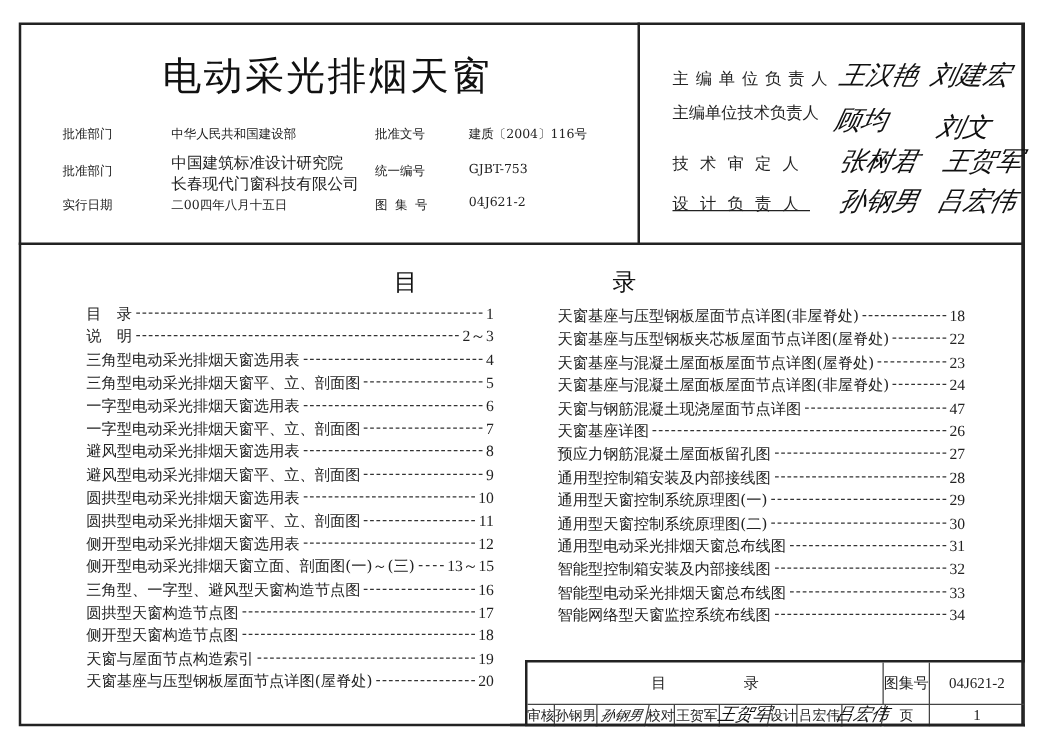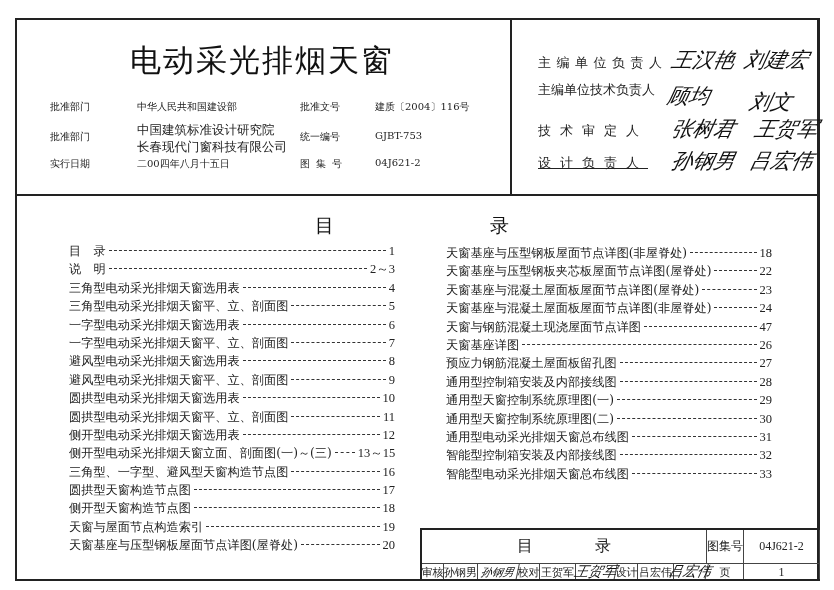--- a/index.html
+++ b/index.html
@@ -23,21 +23,21 @@
   .toc-head { position: absolute; font-family: "DejaVu Sans", "Liberation Sans", sans-serif; font-size: 19px; color: #111; }
 
   .toc-list { position: absolute; width: 326px; }
   .toc-row { display: flex; align-items: baseline; height: 18.4px; font-size: 12.2px; color: #222; white-space: nowrap; }
   .toc-row .t { flex: 0 0 auto; }
   .toc-row .d { flex: 1 1 auto; border-bottom: 1.2px dashed #333; margin: 0 3px; transform: translateY(-4px); min-width: 20px; }
   .toc-row .p { flex: 0 0 auto; font-family: "Liberation Serif", serif; font-size: 12.5px; }
 
   .tb { position: absolute; left: 420px; top: 528px; width: 400px; height: 53px; border-top: 2px solid #222; border-left: 2px solid #222; }
   .tb-cell { position: absolute; border-right: 1px solid #444; border-bottom: 1px solid #444; display: flex; align-items: center; justify-content: center; font-size: 12px; color: #222; white-space: nowrap; }
-  .tb-title { font-family: "DejaVu Sans", "Liberation Sans", sans-serif; font-size: 16px; letter-spacing: 62px; padding-left: 62px; }
+  .tb-title { font-family: "DejaVu Sans", "Liberation Sans", sans-serif; font-size: 12px; letter-spacing: 62px; padding-left: 62px; }
   .tb-sig { font-style: italic; font-size: 14px; transform: skewX(-12deg); color: #111; }
   .bottom-line { position: absolute; left: 408px; top: 579px; width: 412px; height: 2px; background: #222; }
 </style>
 </head>
 <body>
 
 <div class="frame"></div>
 <div class="header"></div>
 <div class="header-divider"></div>
 
@@ -227,20 +227,25 @@
     </div>
     <div class="toc-row">
       <span class="t">智能型控制箱安装及内部接线图</span>
       <span class="d"></span>
       <span class="p">32</span>
     </div>
     <div class="toc-row">
       <span class="t">智能型电动采光排烟天窗总布线图</span>
       <span class="d"></span>
       <span class="p">33</span>
+    </div>
+    <div class="toc-row">
+      <span class="t">智能网络型天窗监控系统布线图</span>
+      <span class="d"></span>
+      <span class="p">34</span>
     </div>
   </div>
 
 <div class="tb">
   <div class="tb-cell tb-title" style="left:0; top:0; width:285px; height:34px;">目录</div>
   <div class="tb-cell" style="left:285px; top:0; width:37px; height:34px;">图集号</div>
   <div class="tb-cell" style="left:322px; top:0; width:76px; height:34px; font-family:'Liberation Serif',serif;">04J621-2</div>
 
   <div class="tb-cell" style="left:0; top:34px; width:22px; height:17px; font-size:11px;">审核</div>
   <div class="tb-cell" style="left:22px; top:34px; width:34px; height:17px; font-size:11px;">孙钢男</div>

